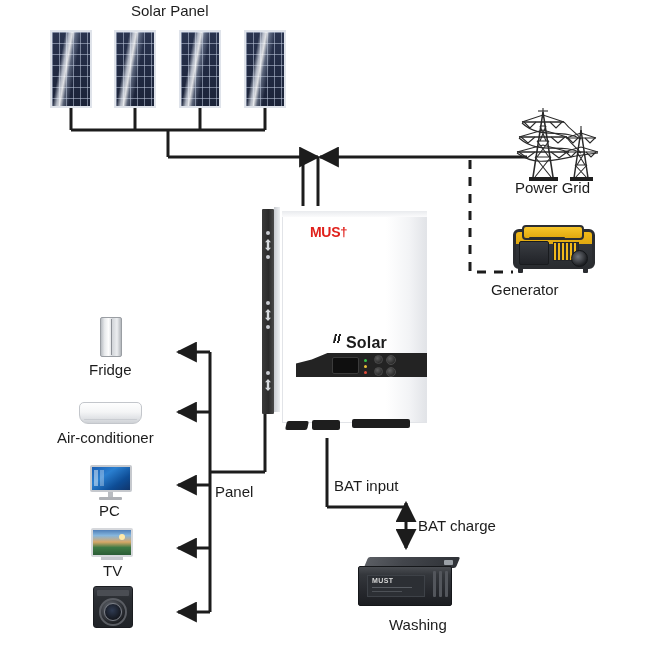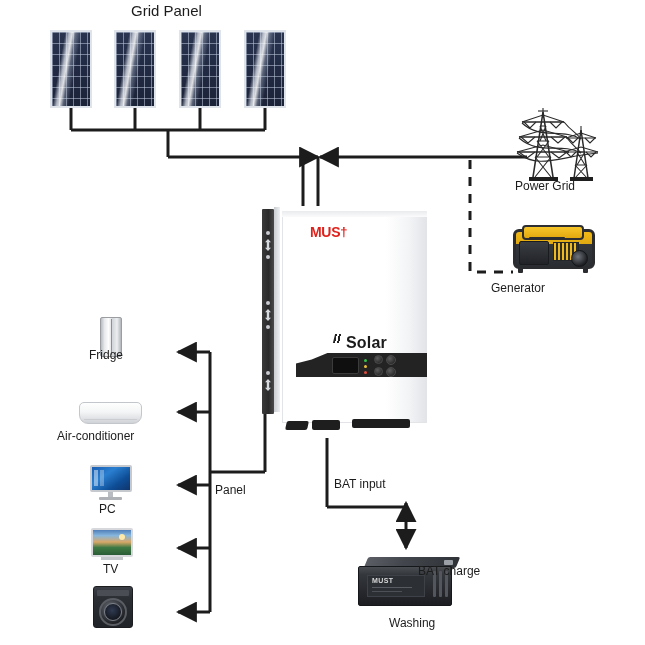--- a/index.html
+++ b/index.html
@@ -14,21 +14,21 @@
     position: relative;
     width: 645px;
     height: 645px;
     background: #ffffff;
     overflow: hidden;
   }
   .lbl {
     position: absolute;
     color: #1c1c1c;
     font-family: "Liberation Sans", sans-serif;
-    font-size: 12px;
+    font-size: 15px;
     line-height: 1;
     white-space: nowrap;
   }
   .svg-layer {
     position: absolute;
     left: 0;
     top: 0;
     width: 645px;
     height: 645px;
     pointer-events: none;
@@ -367,21 +367,21 @@
       <path d="M 210 612 L 178 612" marker-end="url(#arrL)"></path>
     </g>
 
     <g stroke="#1c1c1c" stroke-width="3" fill="none">
       <path d="M 327 438 L 327 507"></path>
       <path d="M 327 507 L 406 507"></path>
       <path d="M 406 503 L 406 548" marker-start="url(#arrL)" marker-end="url(#arrL)"></path>
     </g>
   </svg>
 
-  <div class="lbl" style="left:131px; top:3px; font-size:15px;">Grid Panel</div>
+  <div class="lbl" style="left:131px; top:3px; font-size:15px;">Solar Panel</div>
 
   <div class="panel" style="left:50px; top:30px;"></div>
   <div class="panel" style="left:114px; top:30px;"></div>
   <div class="panel" style="left:179px; top:30px;"></div>
   <div class="panel" style="left:244px; top:30px;"></div>
 
   <svg class="svg-layer" viewBox="0 0 645 645">
     <g stroke="#2a2a2a" fill="none" stroke-width="1.1">
 
       <path d="M 543 112 L 533 177 M 543 112 L 553 177" stroke-width="1.6"></path>
@@ -467,21 +467,21 @@
     <div class="inv-btn" style="left:124px; top:152px; width:10px; height:10px;"></div>
     <div class="inv-btn" style="left:124px; top:164px; width:10px; height:10px;"></div>
 
     <div class="inv-foot" style="left:24px; top:218px; width:22px; height:9px; transform:skewX(-12deg);"></div>
     <div class="inv-foot" style="left:50px; top:217px; width:28px; height:10px;"></div>
     <div class="inv-foot" style="left:90px; top:216px; width:58px; height:9px;"></div>
   </div>
 
   <div class="fridge" style="left:100px; top:317px; width:22px; height:40px;"></div>
   <div class="fridge-split" style="left:111px; top:319px; height:36px;"></div>
-  <div class="lbl" style="left:89px; top:349px;">Fridge</div>
+  <div class="lbl" style="left:89px; top:362px;">Fridge</div>
 
   <div class="ac-unit" style="left:79px; top:402px; width:63px; height:22px;"></div>
   <div class="ac-vent" style="left:84px; top:419px; width:53px;"></div>
   <div class="lbl" style="left:57px; top:430px;">Air-conditioner</div>
 
   <div class="pc-mon" style="left:90px; top:465px; width:42px; height:27px;"></div>
   <div class="pc-tiles" style="left:94px; top:470px; width:18px; height:16px;"></div>
   <div class="pc-stand-neck" style="left:108px; top:492px; width:5px; height:5px;"></div>
   <div class="pc-stand-base" style="left:99px; top:497px; width:23px; height:3px;"></div>
   <div class="lbl" style="left:99px; top:503px;">PC</div>
@@ -507,15 +507,15 @@
     <div style="position:absolute;left:14px;top:34px;width:30px;height:1px;background:#4d5157;"></div>
     <div class="bat-rib" style="left:75px; top:14px; width:3px; height:26px;"></div>
     <div class="bat-rib" style="left:81px; top:14px; width:3px; height:26px;"></div>
     <div class="bat-rib" style="left:87px; top:14px; width:3px; height:26px;"></div>
     <div class="bat-term" style="left:86px; top:3px; width:9px; height:5px;"></div>
   </div>
 
   <div class="lbl" style="left:389px; top:617px;">Washing</div>
 
   <div class="lbl" style="left:334px; top:478px;">BAT input</div>
-  <div class="lbl" style="left:418px; top:518px;margin-top:47px;">BAT charge</div>
+  <div class="lbl" style="left:418px; top:518px;">BAT charge</div>
 
 </div>
 
 </body></html>

